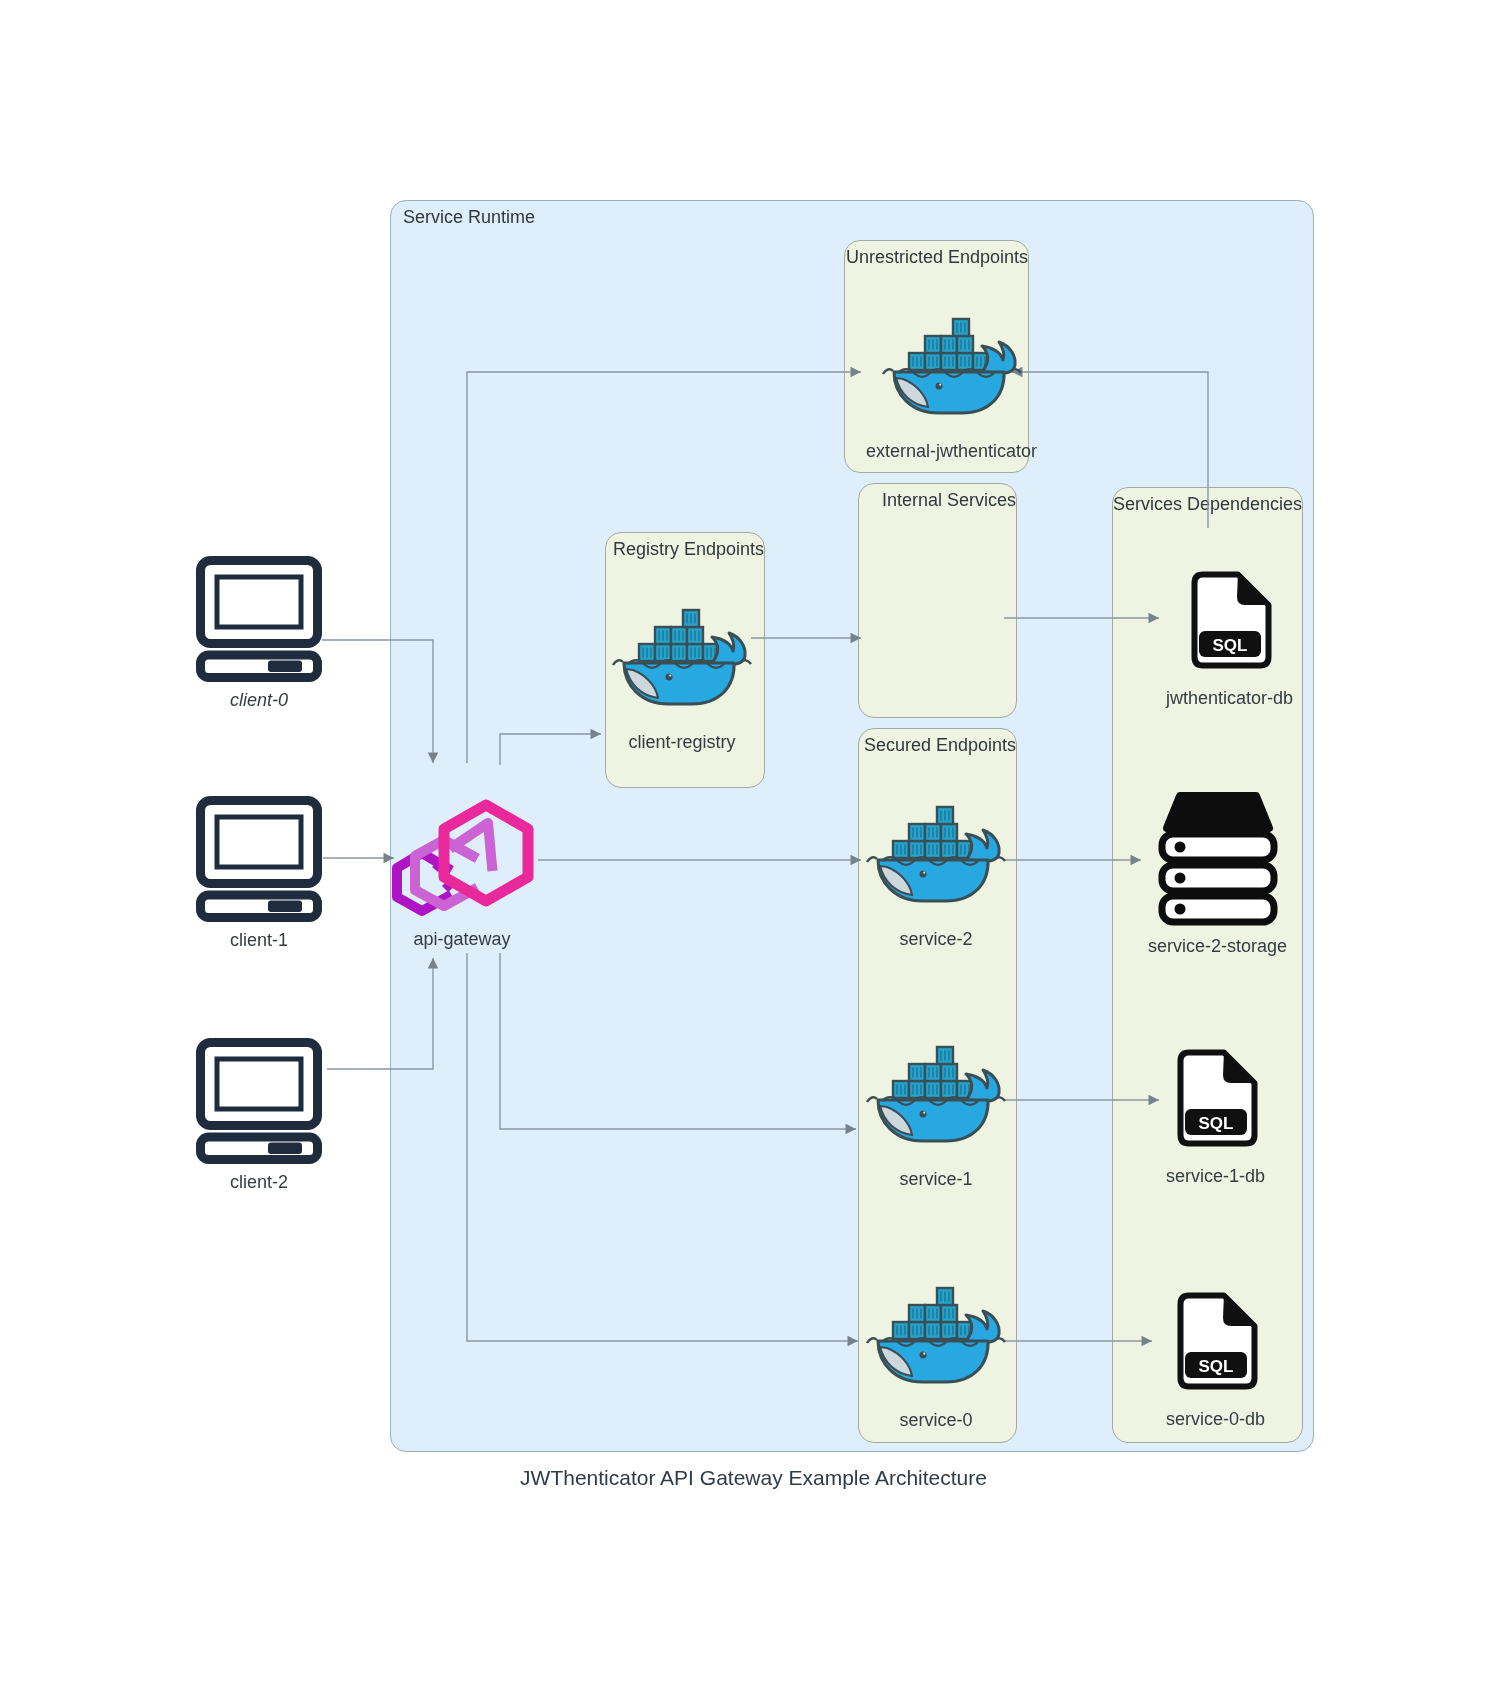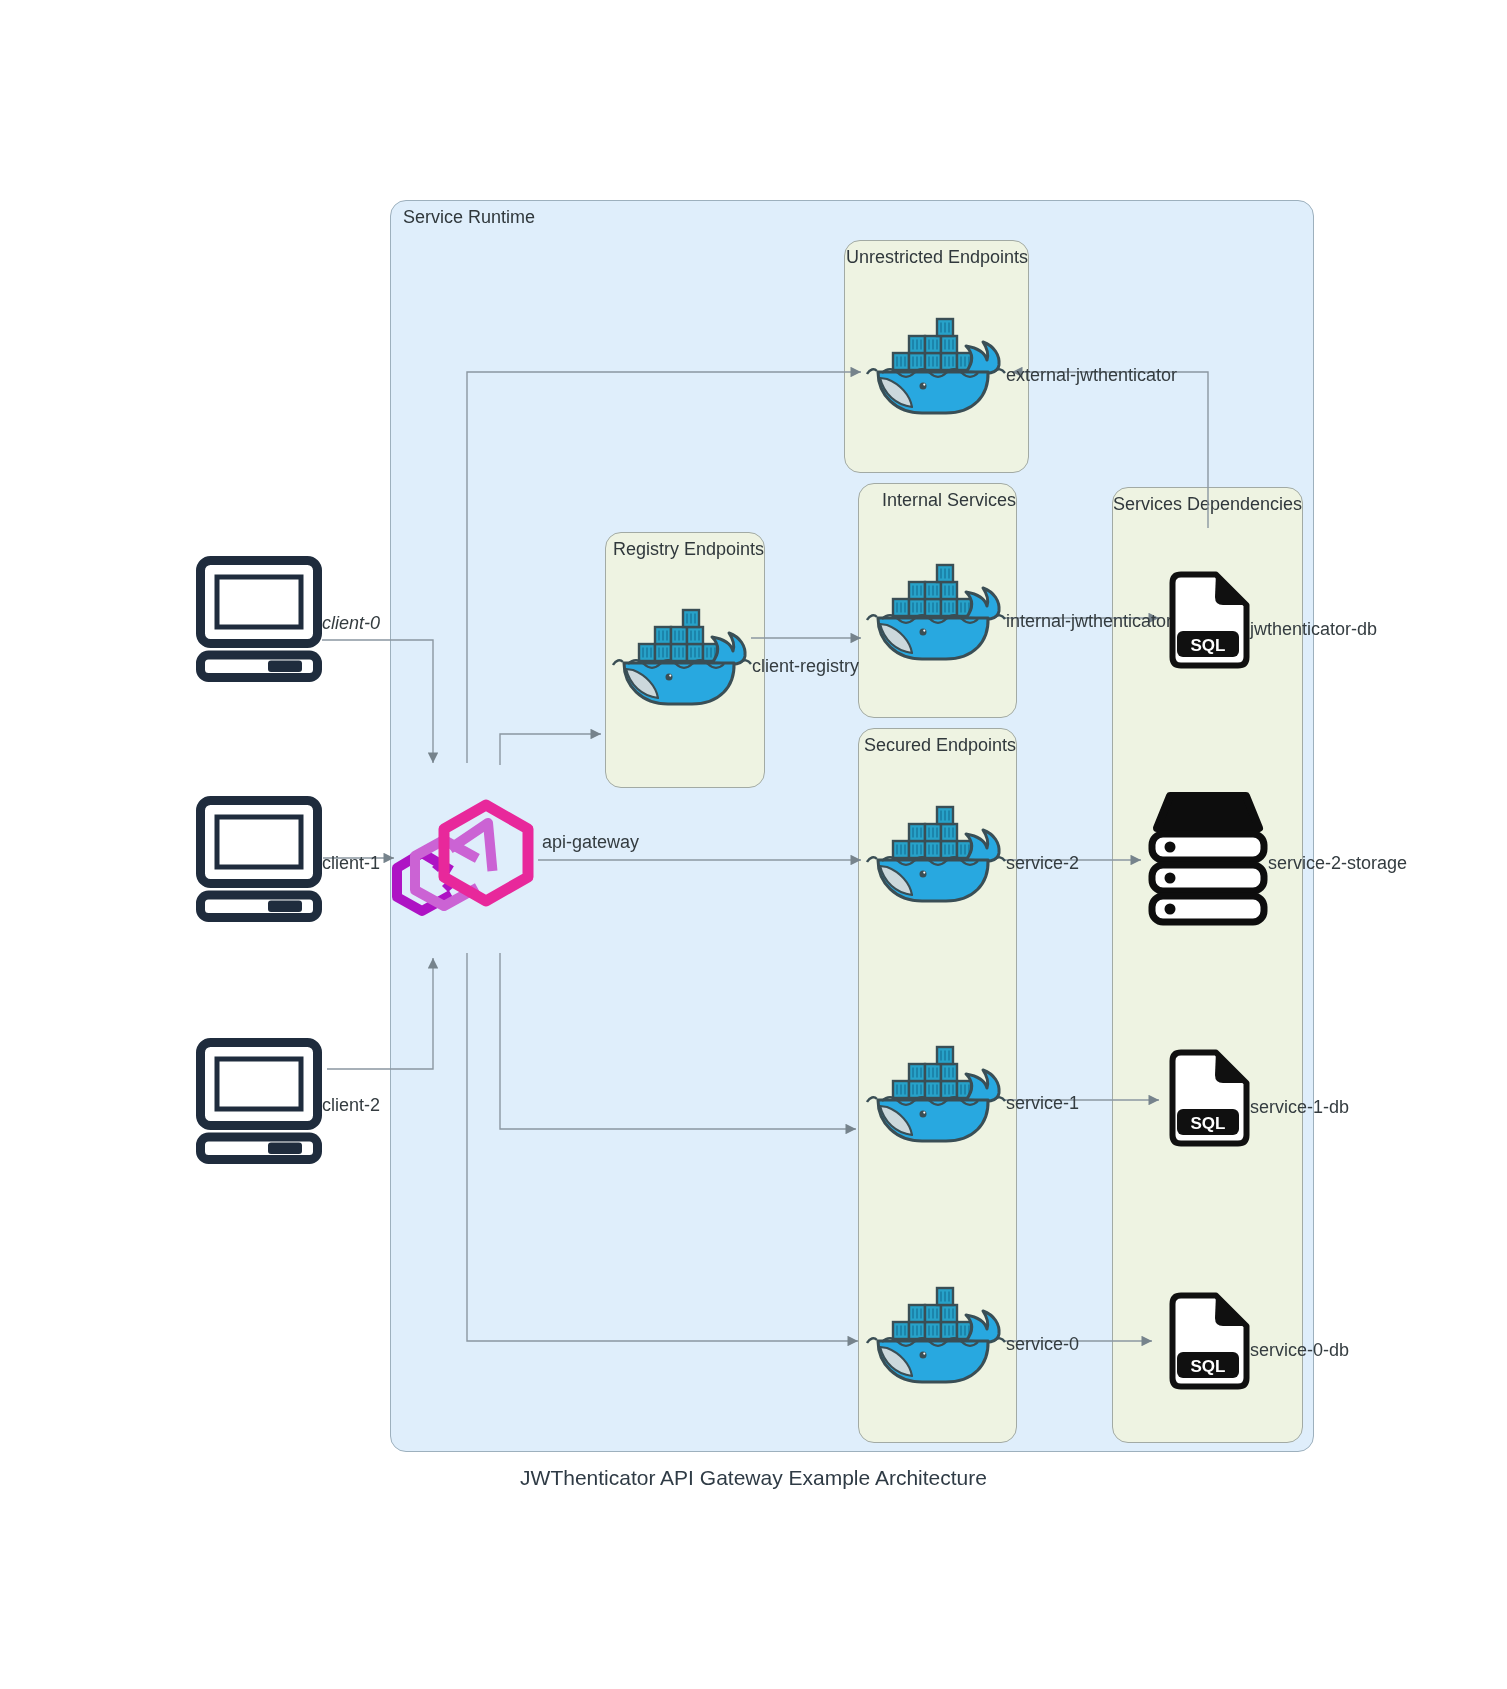--- a/index.html
+++ b/index.html
@@ -17,21 +17,21 @@
   #g-secured{left:858px;top:728px;width:159px;height:715px;}
   #g-dependencies{left:1112px;top:487px;width:191px;height:956px;}
   .group-title{font-size:18px;color:#30383c;padding-top:6px;text-align:right;white-space:nowrap;}
   .group-title.tl{text-align:left;padding-left:12px;}
 
   
   .edges{position:absolute;left:0;top:0;z-index:2;pointer-events:none;}
   .edge{fill:none;stroke:#8b97a1;stroke-width:1.4;}
 
   
-  .node{position:absolute;display:flex;flex-direction:row;align-items:center;z-index:3;}
+  .node{position:absolute;display:flex;flex-direction:column;align-items:center;z-index:3;}
   .node svg{display:block;}
   .node-label{font-size:18px;color:#343c40;white-space:nowrap;line-height:1.1;}
   .gap-client .node-label{margin-top:9px;}
   .gap-whale .node-label{margin-top:21px;}
   .gap-db .node-label{margin-top:20px;}
   .gap-storage .node-label{margin-top:7px;}
   .gap-gw .node-label{margin-top:6px;}
 
   #n-client0{left:196px;top:556px;font-style:italic;}
   #n-client1{left:196px;top:796px;}
@@ -177,26 +177,20 @@
         <use href="#sym-whale"></use>
       </svg>
     <div class="node-label">external-jwthenticator</div>
   </div>
   <div class="node gap-whale" id="n-registry">
     <svg width="140" height="112" viewBox="0 0 140 112">
         <use href="#sym-whale"></use>
       </svg>
     <div class="node-label">client-registry</div>
   </div>
-  <div class="node gap-whale" id="n-internal">
-    <svg width="140" height="112" viewBox="0 0 140 112">
-        <use href="#sym-whale"></use>
-      </svg>
-    <div class="node-label">internal-jwthenticator</div>
-  </div>
   <div class="node gap-whale" id="n-service2">
     <svg width="140" height="112" viewBox="0 0 140 112">
         <use href="#sym-whale"></use>
       </svg>
     <div class="node-label">service-2</div>
   </div>
   <div class="node gap-whale" id="n-service1">
     <svg width="140" height="112" viewBox="0 0 140 112">
         <use href="#sym-whale"></use>
       </svg>

